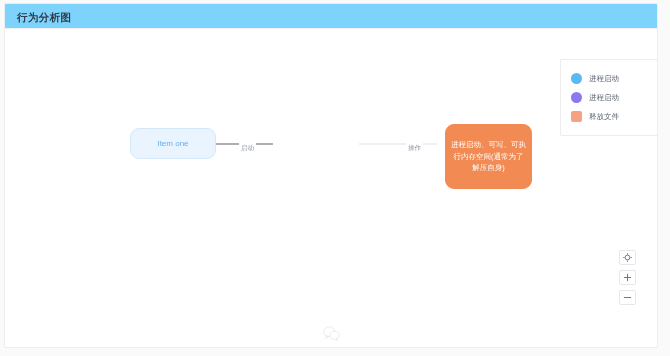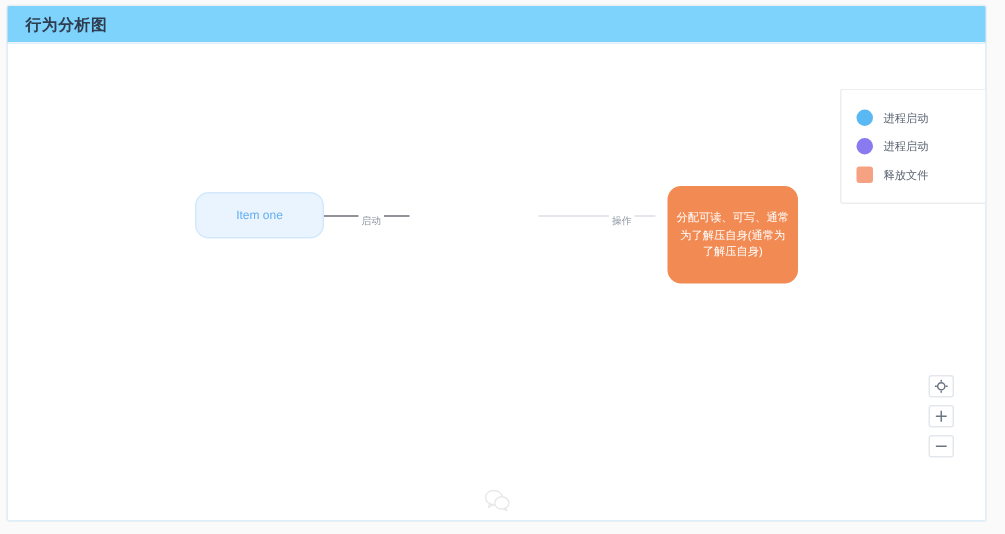--- a/index.html
+++ b/index.html
@@ -218,21 +218,21 @@
         <line x1="191" y1="115" x2="268" y2="115" stroke="#909399" stroke-width="1.4"></line>
         <line x1="354" y1="115" x2="432" y2="115" stroke="#dcdfe6" stroke-width="1"></line>
       </svg>
 
       <div id="node-item-one" class="node process">
         <span>Item one</span>
       </div>
 
 
       <div id="node-alert" class="node alert">
-        <span class="node-alert-text">分配可读、可写、通常为了解压自身(通常为了解压自身)</span>
+        <span class="node-alert-text">进程启动、可写、可执行内存空间(通常为了解压自身)</span>
       </div>
 
       <div id="edge-label-0" class="edge-label">启动</div>
       <div id="edge-label-1" class="edge-label">操作</div>
 
       <div class="legend">
 
         <div class="legend-item">
           <span class="legend-swatch" style="background:#5ab8f2"></span>
           <span class="legend-label">进程启动</span>

